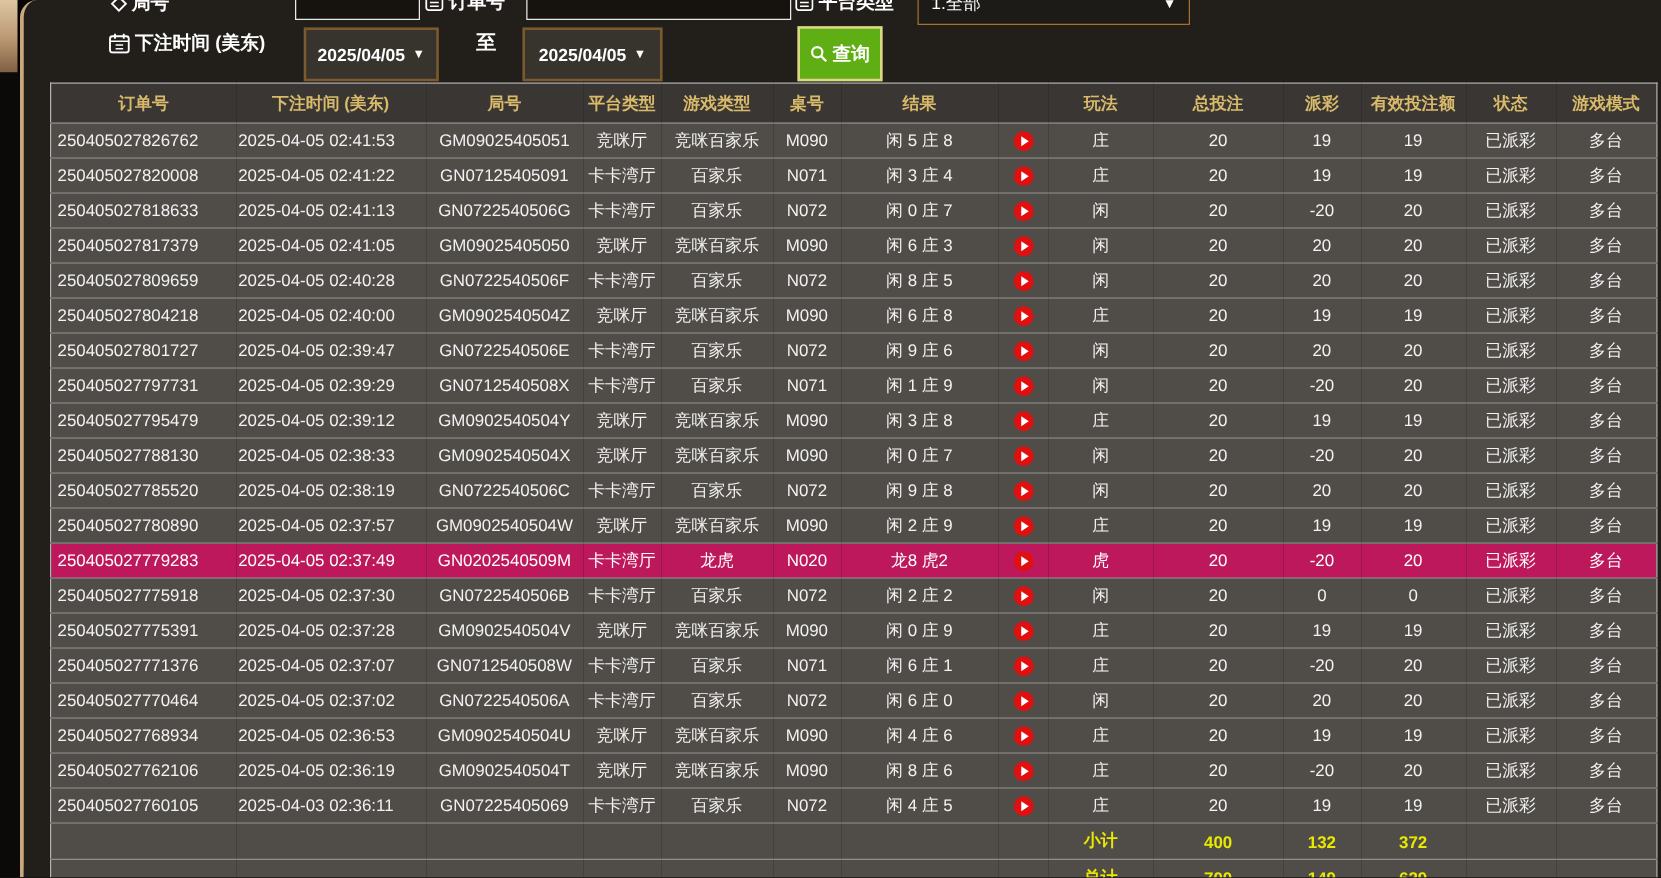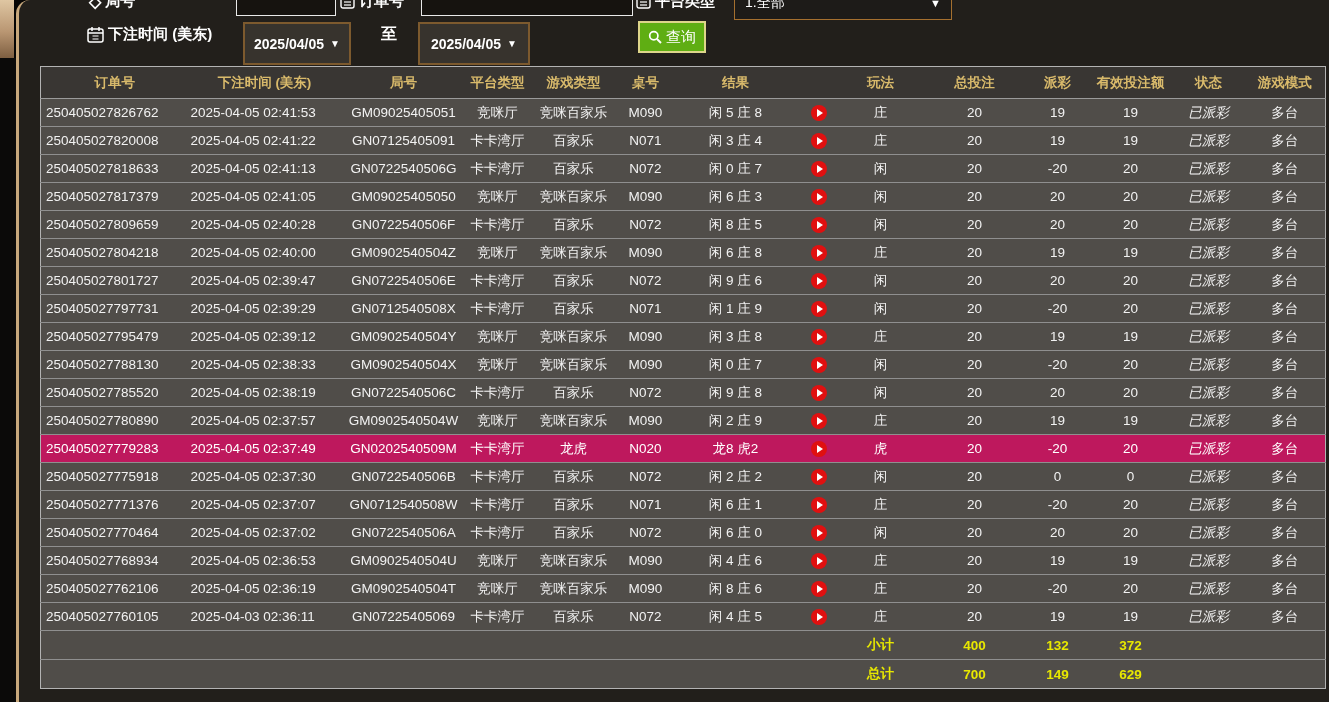--- a/index.html
+++ b/index.html
@@ -24,38 +24,38 @@
     box-sizing:border-box;color:#fff;font-size:14px;padding:0 6px;outline:none;}
   .select-box{position:absolute;height:34px;background:#1d1b18;border:1px solid #a5702f;
     box-sizing:border-box;color:#fff;font-size:14px;display:flex;align-items:center;
     padding:0 10px;cursor:pointer;}
   .select-box .arrow{margin-left:auto;font-size:11px;color:#fff;}
   .date-btn{position:absolute;height:43px;background:#37332d;border:2px solid #7d5a2e;
     box-sizing:border-box;color:#fff;font-weight:bold;font-size:14px;display:flex;
     align-items:center;justify-content:center;gap:6px;padding:0 8px;cursor:pointer;}
   .date-btn .arrow{font-size:10px;}
   .to-label{position:absolute;color:#fff;font-weight:bold;font-size:16px;}
-  .search-btn{position:absolute;height:32px;background:#5fae13;border:2px solid #ded58a;
-    box-sizing:border-box;color:#fff;font-weight:normal;font-size:15px;display:flex;
+  .search-btn{position:absolute;height:44px;background:#5fae13;border:2px solid #ded58a;
+    box-sizing:border-box;color:#fff;font-weight:bold;font-size:15px;display:flex;
     align-items:center;gap:4px;padding:0 8px;cursor:pointer;}
 
   
   table.bets{position:absolute;left:21px;top:66px;width:1285px;border-collapse:collapse;
     table-layout:fixed;border:1px solid #b3b3b3;}
   table.bets th{background:#393633;color:#d9ba6b;font-size:13.5px;font-weight:bold;
     height:29px;border-bottom:1px solid #9b9b9b;white-space:nowrap;overflow:hidden;}
   table.bets td{background:#504d49;color:#f2f2f2;font-size:13.5px;height:27px;
     text-align:center;border-top:1px solid #8f8f8f;white-space:nowrap;overflow:hidden;
     padding:0 2px;}
   table.bets td.c-order{text-align:left;padding-left:5px;}
   table.bets td.c-time{text-align:left;padding-left:2px;}
   tr.hl td{background:#be185d;color:#ffffff;}
   td.pos{color:#c3101c;}
   td.neg{color:#55cc00;}
-  td.status-paid{color:#2ecc40;font-style:italic;}
+  td.status-paid{color:#2ecc40;}
   tr.totals td{color:#e8e800;font-weight:bold;height:28px;}
   .play-icon{display:inline-block;width:16px;height:16px;border-radius:50%;
     background:#e01010;position:relative;vertical-align:middle;cursor:pointer;}
   .play-icon::after{content:"";position:absolute;left:6px;top:4px;width:0;height:0;
     border-left:6px solid #fff;border-top:4px solid transparent;border-bottom:4px solid transparent;}
 </style>
 </head>
 <body>
 
 <div class="bg-tan-strip"></div>
@@ -384,20 +384,36 @@
           <td>闲 2 庄 2</td>
           <td><span class="play-icon"></span></td>
           <td>闲</td>
           <td>20</td>
           <td class="zero">0</td>
           <td>0</td>
           <td class="status-paid">已派彩</td>
           <td>多台</td>
         </tr>
         <tr>
+          <td class="c-order">250405027775391</td>
+          <td class="c-time">2025-04-05 02:37:28</td>
+          <td>GM0902540504V</td>
+          <td>竞咪厅</td>
+          <td>竞咪百家乐</td>
+          <td>M090</td>
+          <td>闲 0 庄 9</td>
+          <td><span class="play-icon"></span></td>
+          <td>庄</td>
+          <td>20</td>
+          <td class="pos">19</td>
+          <td>19</td>
+          <td class="status-paid">已派彩</td>
+          <td>多台</td>
+        </tr>
+        <tr>
           <td class="c-order">250405027771376</td>
           <td class="c-time">2025-04-05 02:37:07</td>
           <td>GN0712540508W</td>
           <td>卡卡湾厅</td>
           <td>百家乐</td>
           <td>N071</td>
           <td>闲 6 庄 1</td>
           <td><span class="play-icon"></span></td>
           <td>庄</td>
           <td>20</td>

